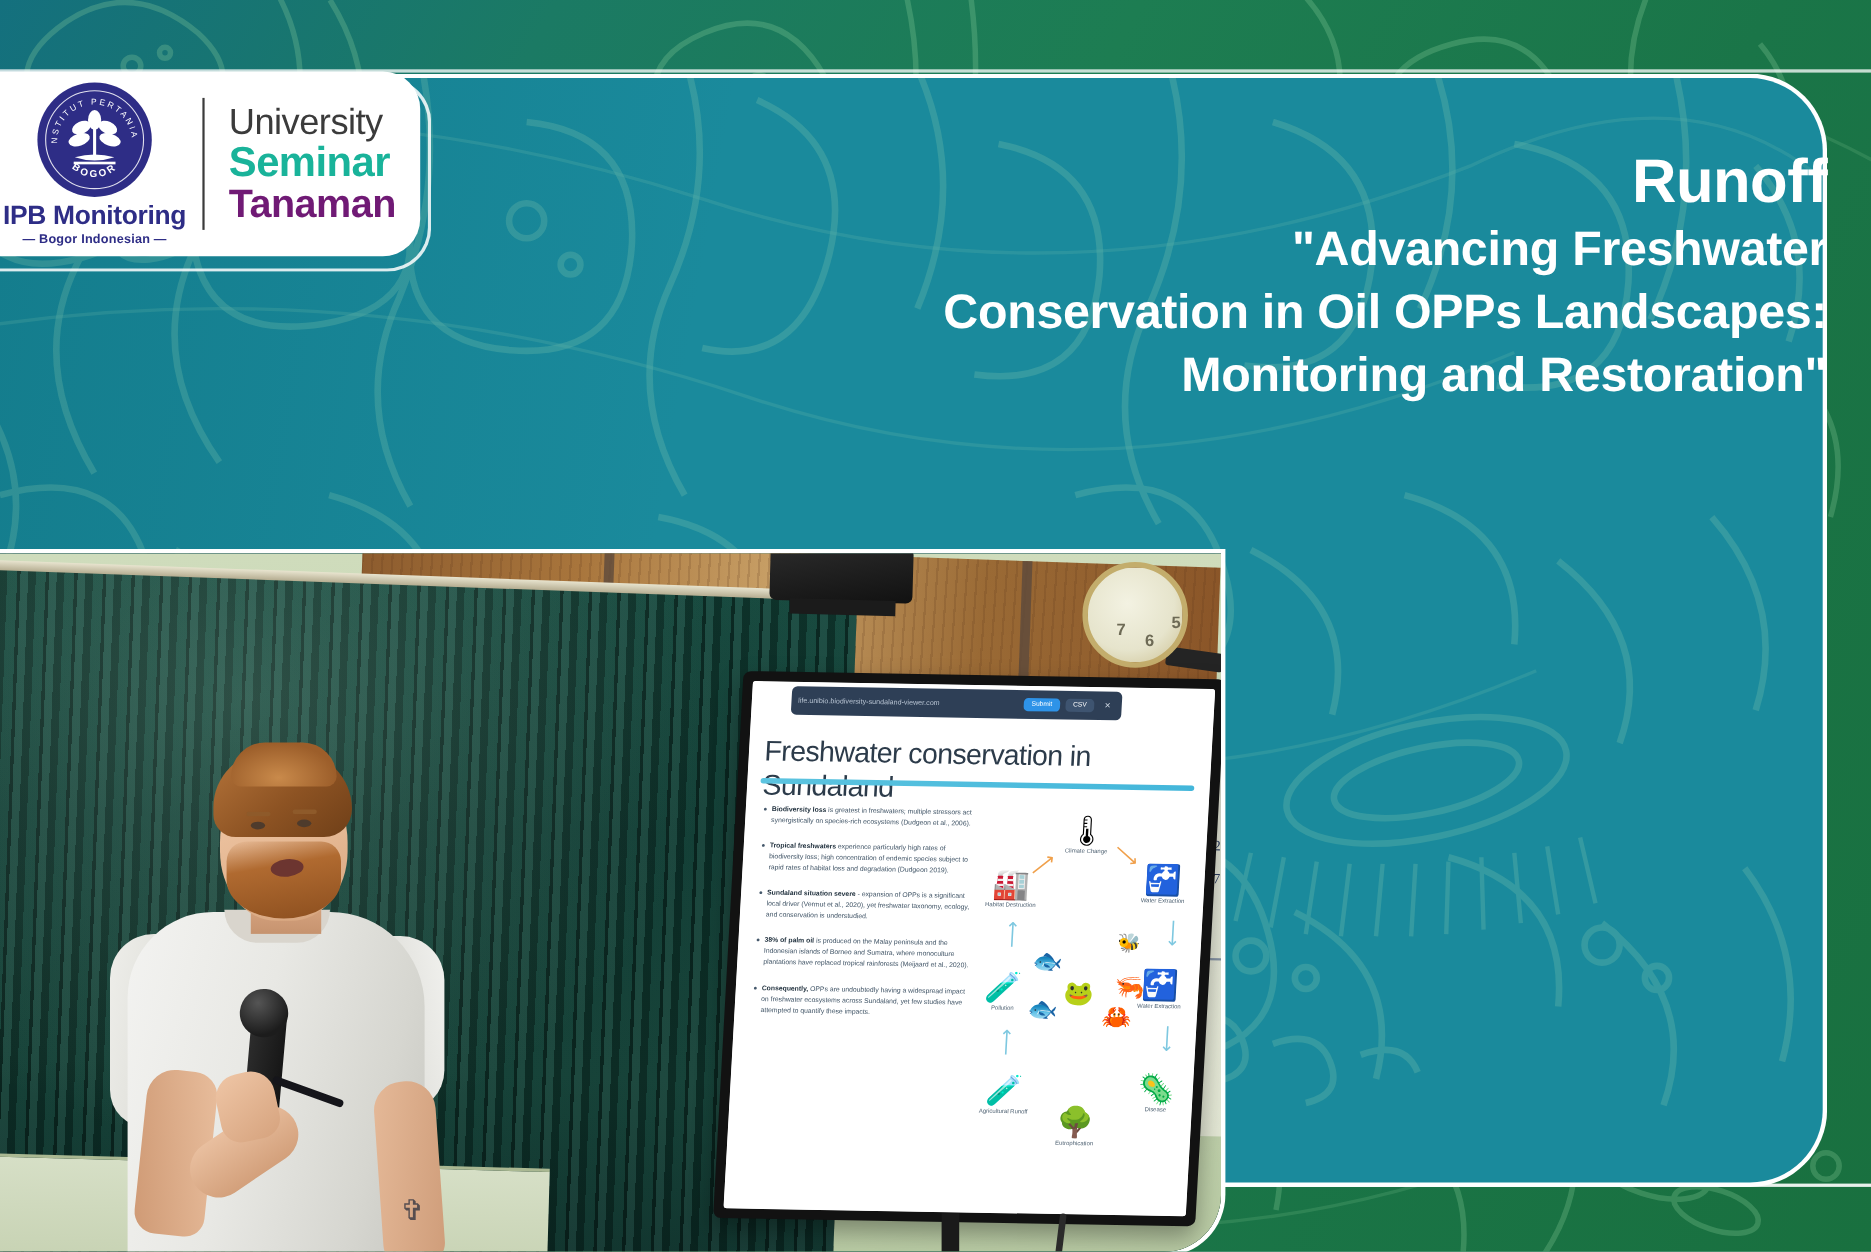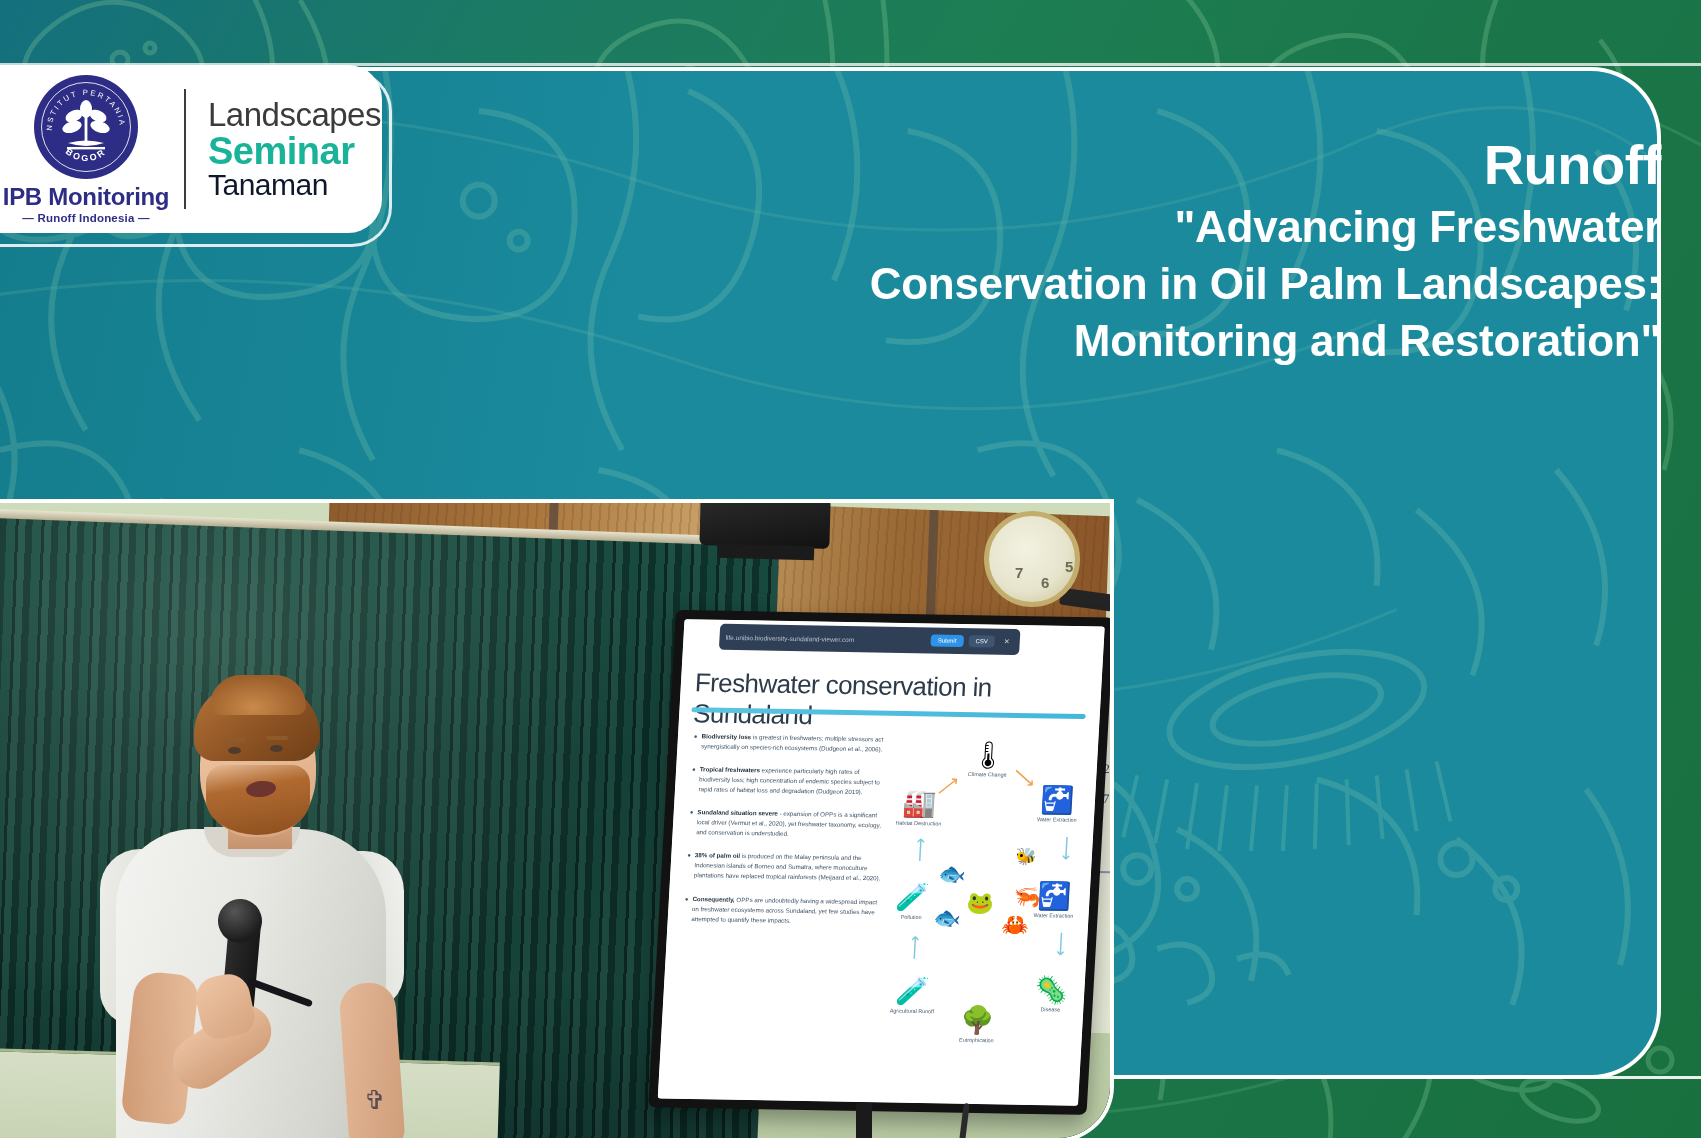--- a/index.html
+++ b/index.html
@@ -75,21 +75,21 @@
   }
   .ipb-name b{font-weight:bold}
   .ipb-sub {
     color:#2e2d86; font-size:11.5px; font-weight:bold;
     letter-spacing:.2px; white-space:nowrap; margin-top:1px;
   }
   .vrule { width:2px; height:120px; background:#3b3b3b; margin:0 22px 0 18px; }
   .dept-text { display:flex; flex-direction:column; justify-content:center; }
   .dept-1 { font-size:33px; color:#3b3b3b; line-height:1.04; letter-spacing:-.5px;}
   .dept-2 { font-size:38px; color:#19b39a; font-weight:bold; line-height:1.0; letter-spacing:-.5px;}
-  .dept-3 { font-size:30px; color:#0f172a; font-weight:normal; line-height:1.02; letter-spacing:-.5px;}
+  .dept-3 { font-size:36px; color:#701a75; font-weight:bold; line-height:1.02; letter-spacing:-.5px;}
 
   
   .title-block {
     position:absolute; right:40px; top:136px;
     width:1060px; text-align:right; z-index:35;
     color:#ffffff;
   }
   .t-main {
     font-size:56px; font-weight:bold; line-height:1.02;
     letter-spacing:-.5px; margin-bottom:6px;
@@ -487,34 +487,34 @@
             <ellipse cx="66" cy="52" rx="10" ry="5.5" transform="rotate(18 66 52)"></ellipse>
             <rect x="50.6" y="34" width="2.8" height="32"></rect>
             <path d="M34 68 q18 -5 36 0 q-18 6 -36 0z"></path>
             <rect x="33" y="72" width="38" height="2.4"></rect>
           </g>
         </svg>
       </div>
       <div class="ipb-name">
         <b>IPB</b> <span>Monitoring</span>
       </div>
-      <div class="ipb-sub">— Runoff Indonesia —</div>
+      <div class="ipb-sub">— Bogor Indonesian —</div>
     </div>
     <div class="vrule"></div>
     <div class="dept-text">
-      <div class="dept-1">Landscapes</div>
+      <div class="dept-1">University</div>
       <div class="dept-2">Seminar</div>
       <div class="dept-3">Tanaman</div>
     </div>
   </div>
 
   <div class="title-block">
     <div class="t-main">Runoff</div>
     <div class="t-line">"Advancing Freshwater</div>
-    <div class="t-line">Conservation in Oil Palm Landscapes:</div>
+    <div class="t-line">Conservation in Oil OPPs Landscapes:</div>
     <div class="t-line">Monitoring and Restoration"</div>
   </div>
 
   <div class="photo">
     <div class="photo-inner">
       <div class="wall"></div>
       <div class="wood">
         <div class="wood-seam" style="left:220px"></div>
         <div class="wood-seam" style="left:600px"></div>
       </div>

